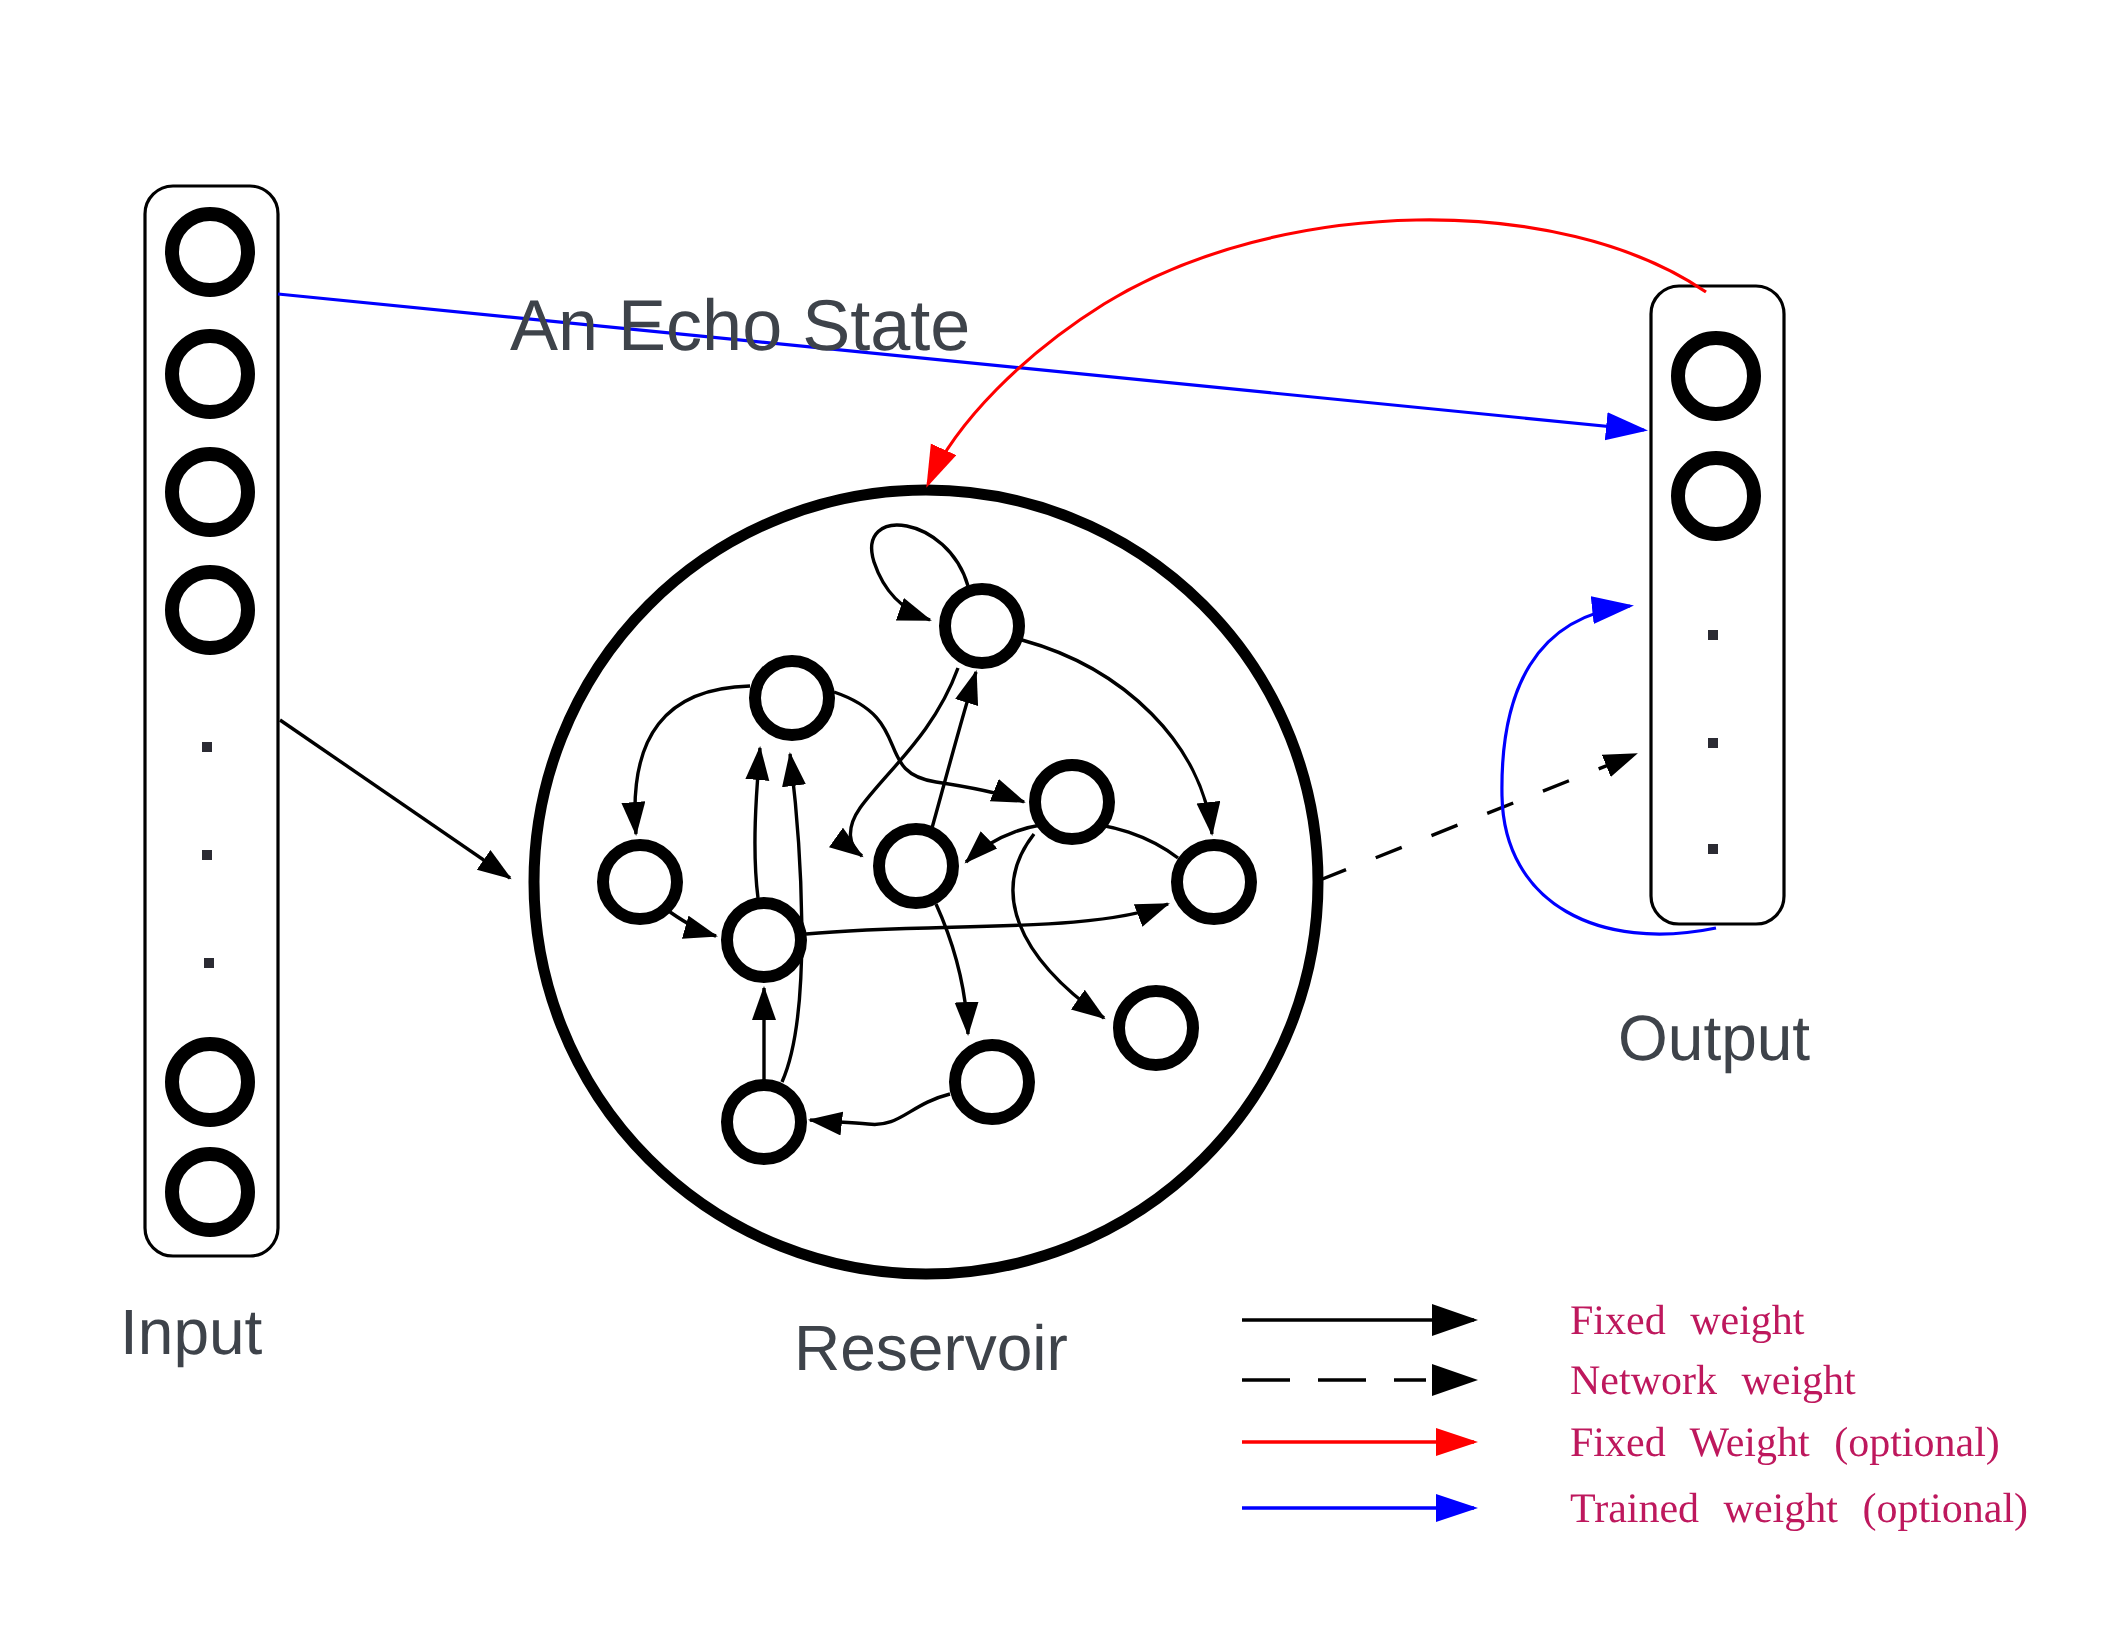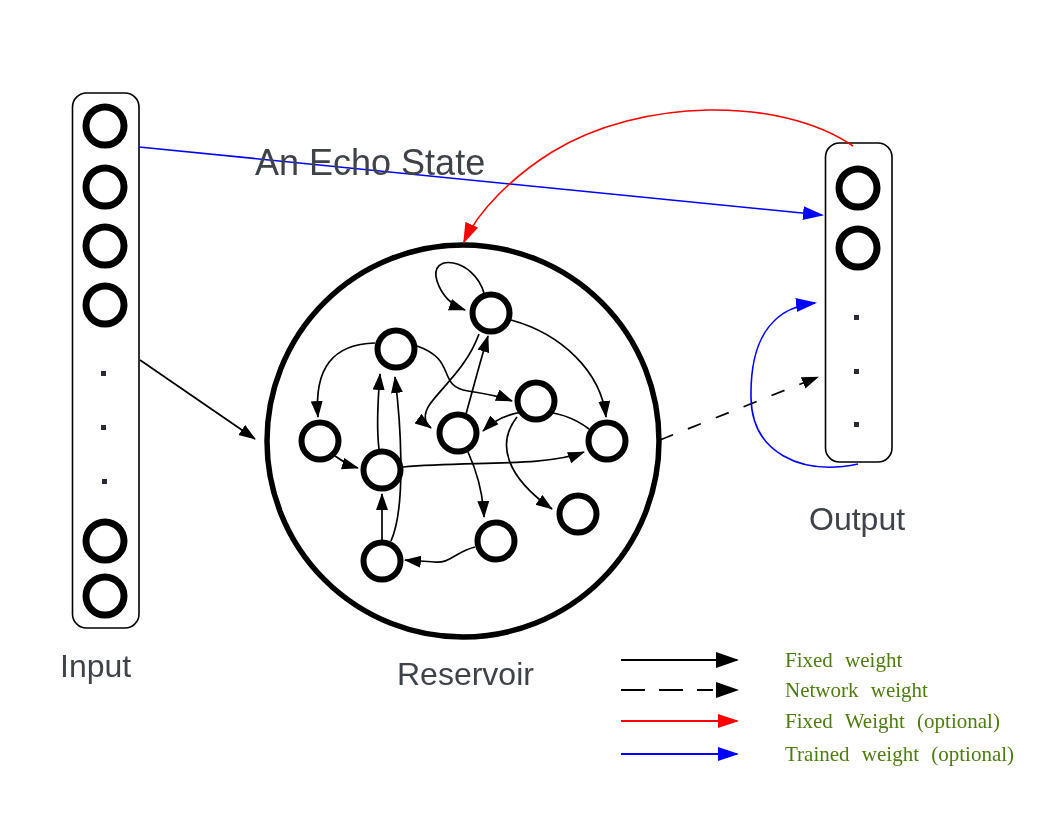--- a/index.html
+++ b/index.html
@@ -13,21 +13,21 @@
   }
   .stage svg{position:absolute;left:0;top:0;}
   .txt{position:absolute;color:#3e434a;white-space:pre;}
   .title{left:255px;top:55px;font-size:36px;line-height:43px;color:#3e434a;}
   .lbl{font-size:32px;}
   .lbl-input{left:60px;top:648px;}
   .lbl-reservoir{left:397px;top:656px;}
   .lbl-output{left:809px;top:501px;}
   .legend-txt{
     font-family:"Liberation Serif",serif;
-    font-size:21px;color:#4d7c0f;word-spacing:7px;white-space:pre;
+    font-size:21px;color:#be185d;word-spacing:7px;white-space:pre;
   }
   .lg0{left:785px;top:648px;}
   .lg1{left:785px;top:678px;}
   .lg2{left:785px;top:709px;}
   .lg3{left:785px;top:742px;}
 </style>
 </head>
 <body>
 
 <div class="stage">

